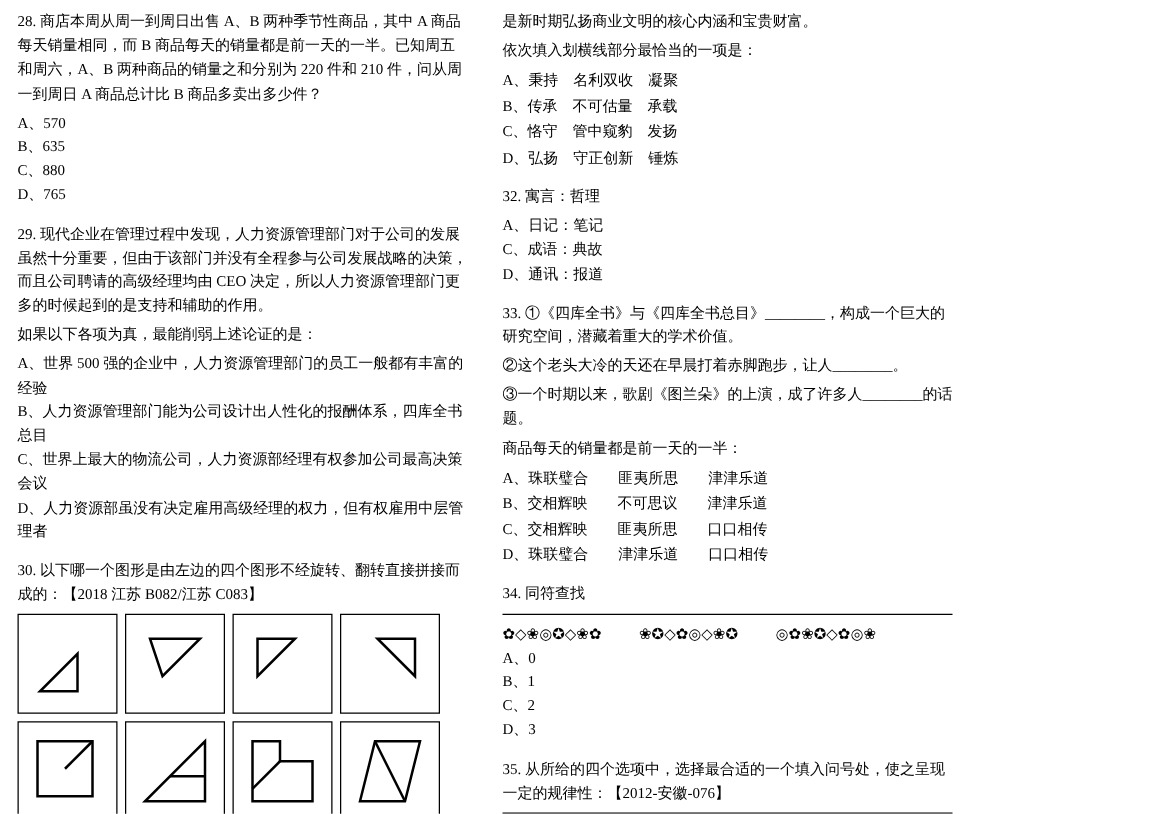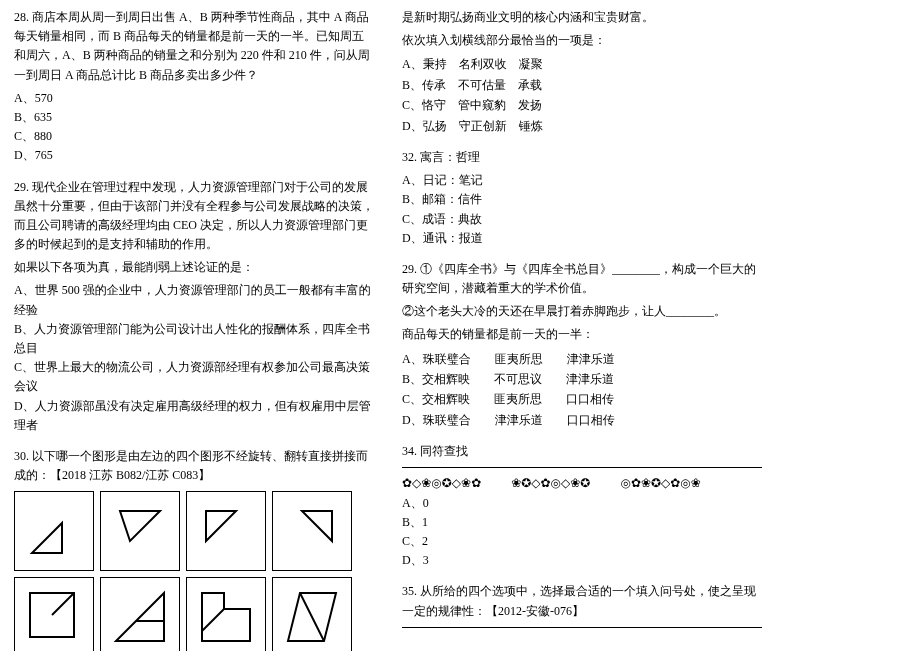--- a/index.html
+++ b/index.html
@@ -127,29 +127,29 @@
         <span class="opt opt-row">B、传承    不可估量    承载</span>
         <span class="opt opt-row">C、恪守    管中窥豹    发扬</span>
         <span class="opt opt-row">D、弘扬    守正创新    锤炼</span>
       </div>
     </div>
 
     <div class="q">
       <div class="stem">32. 寓言：哲理</div>
       <div class="opts">
         <span class="opt">A、日记：笔记</span>
-        <span class="opt">B、邮箱：信件</span>
         <span class="opt">C、成语：典故</span>
         <span class="opt">D、通讯：报道</span>
       </div>
     </div>
 
     <div class="q">
-      <div class="stem">29. ①《四库全书》与《四库全书总目》________，构成一个巨大的研究空间，潜藏着重大的学术价值。</div>
+      <div class="stem">33. ①《四库全书》与《四库全书总目》________，构成一个巨大的研究空间，潜藏着重大的学术价值。</div>
       <div class="stem">   ②这个老头大冷的天还在早晨打着赤脚跑步，让人________。</div>
+      <div class="stem">   ③一个时期以来，歌剧《图兰朵》的上演，成了许多人________的话题。</div>
       <div class="stem">   商品每天的销量都是前一天的一半：</div>
       <div class="opts">
         <span class="opt opt-row">A、珠联璧合        匪夷所思        津津乐道</span>
         <span class="opt opt-row">B、交相辉映        不可思议        津津乐道</span>
         <span class="opt opt-row">C、交相辉映        匪夷所思        口口相传</span>
         <span class="opt opt-row">D、珠联璧合        津津乐道        口口相传</span>
       </div>
     </div>
 
     <div class="q">

